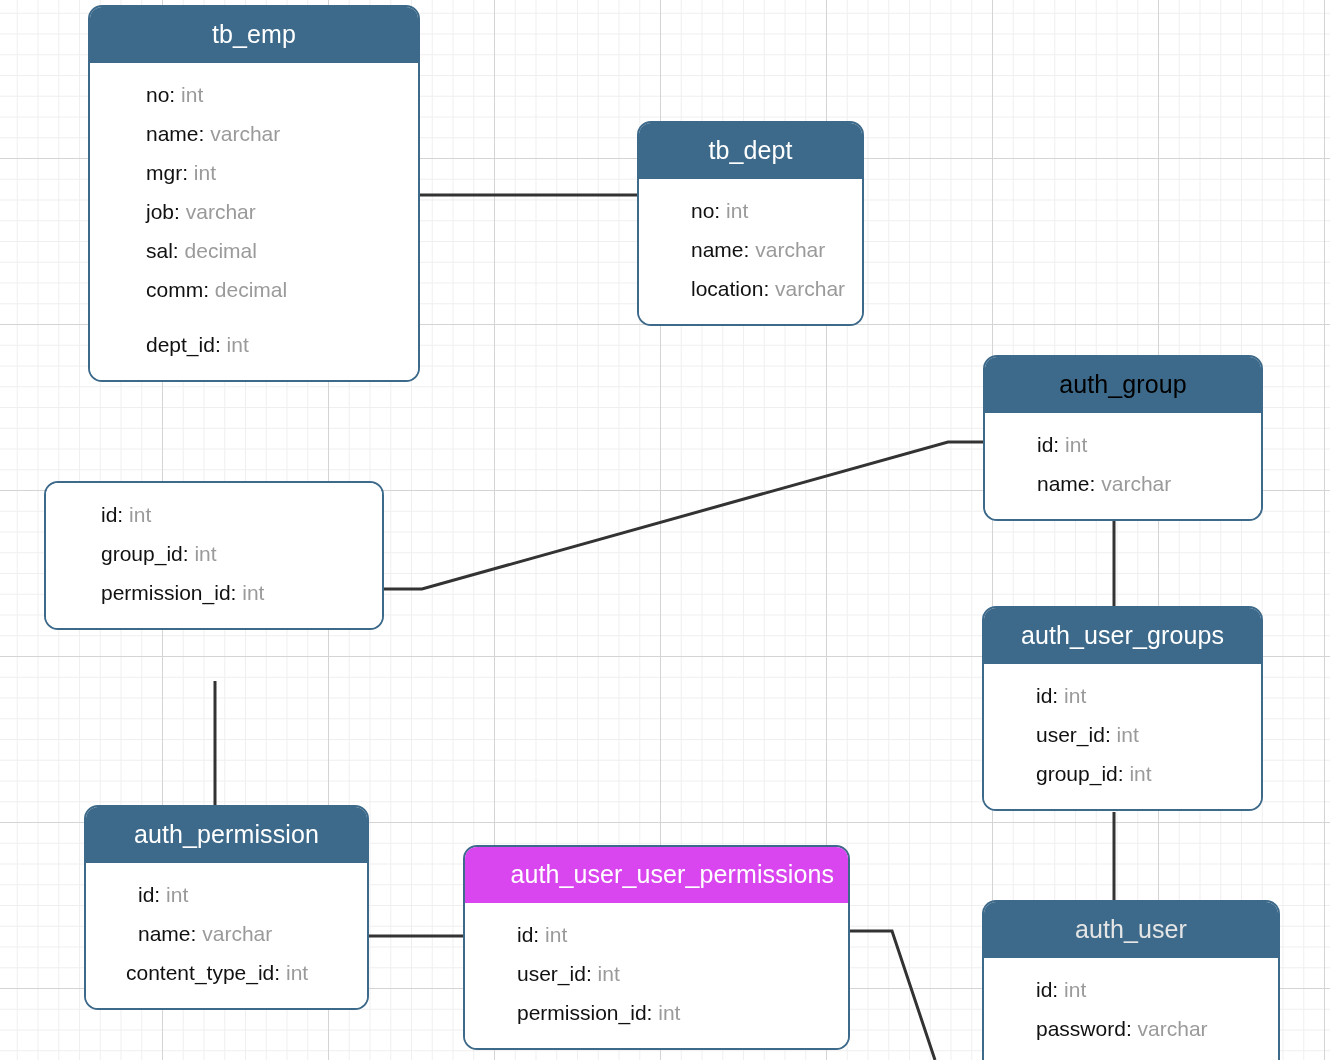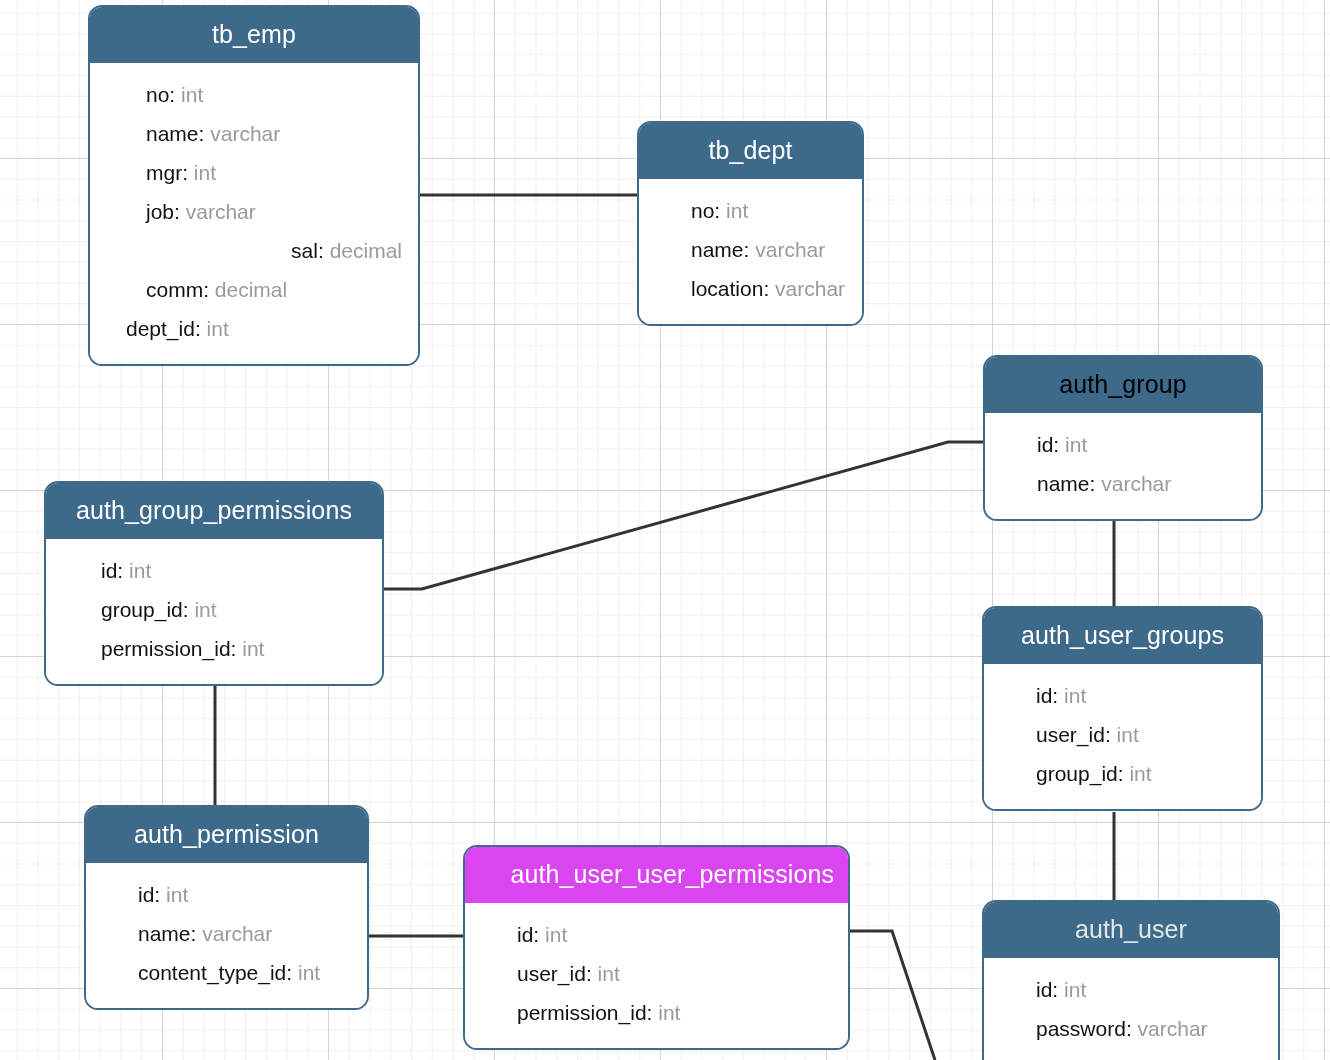--- a/index.html
+++ b/index.html
@@ -82,62 +82,61 @@
       <path d="M 369 936 L 463 936" fill="none" stroke="#333333" stroke-width="3" stroke-linejoin="miter"></path>
       <path d="M 850 931 L 892 931 L 935 1060" fill="none" stroke="#333333" stroke-width="3" stroke-linejoin="miter"></path>
     </svg>
 <div class="entity" style="left: 88px; top: 5px; width: 332px; border-color: rgb(61, 106, 138);">
       <div class="entity-header" style="background: rgb(61, 106, 138); color: rgb(255, 255, 255);">tb_emp</div>
       <div class="entity-body">
         <div class="field" style="padding-left: 56px;"><span class="fname" style="color: rgb(17, 17, 17);">no</span><span style="color: rgb(17, 17, 17);">: </span><span class="ftype" style="color: rgb(154, 154, 154);">int</span></div>
         <div class="field" style="padding-left: 56px;"><span class="fname" style="color: rgb(17, 17, 17);">name</span><span style="color: rgb(17, 17, 17);">: </span><span class="ftype" style="color: rgb(154, 154, 154);">varchar</span></div>
         <div class="field" style="padding-left: 56px;"><span class="fname" style="color: rgb(17, 17, 17);">mgr</span><span style="color: rgb(17, 17, 17);">: </span><span class="ftype" style="color: rgb(154, 154, 154);">int</span></div>
         <div class="field" style="padding-left: 56px;"><span class="fname" style="color: rgb(17, 17, 17);">job</span><span style="color: rgb(17, 17, 17);">: </span><span class="ftype" style="color: rgb(154, 154, 154);">varchar</span></div>
-        <div class="field" style=" text-align: right;"><span class="fname" style="color: rgb(17, 17, 17);">sal</span><span style="color: rgb(17, 17, 17);">: </span><span class="ftype" style="color: rgb(154, 154, 154);">decimal</span></div>
+        <div class="field" style="padding-left: 56px;"><span class="fname" style="color: rgb(17, 17, 17);">sal</span><span style="color: rgb(17, 17, 17);">: </span><span class="ftype" style="color: rgb(154, 154, 154);">decimal</span></div>
         <div class="field" style="padding-left: 56px;"><span class="fname" style="color: rgb(17, 17, 17);">comm</span><span style="color: rgb(17, 17, 17);">: </span><span class="ftype" style="color: rgb(154, 154, 154);">decimal</span></div>
-        <div class="field" style="padding-left: 36px;"><span class="fname" style="color: rgb(17, 17, 17);">dept_id</span><span style="color: rgb(17, 17, 17);">: </span><span class="ftype" style="color: rgb(154, 154, 154);">int</span></div>
+        <div class="field" style="padding-left: 56px; margin-top: 16px;"><span class="fname" style="color: rgb(17, 17, 17);">dept_id</span><span style="color: rgb(17, 17, 17);">: </span><span class="ftype" style="color: rgb(154, 154, 154);">int</span></div>
       </div>
     </div>
     <div class="entity" style="left: 637px; top: 121px; width: 227px; border-color: rgb(61, 106, 138);">
       <div class="entity-header" style="background: rgb(61, 106, 138); color: rgb(255, 255, 255);">tb_dept</div>
       <div class="entity-body">
         <div class="field" style="padding-left: 52px;"><span class="fname" style="color: rgb(17, 17, 17);">no</span><span style="color: rgb(17, 17, 17);">: </span><span class="ftype" style="color: rgb(154, 154, 154);">int</span></div>
         <div class="field" style="padding-left: 52px;"><span class="fname" style="color: rgb(17, 17, 17);">name</span><span style="color: rgb(17, 17, 17);">: </span><span class="ftype" style="color: rgb(154, 154, 154);">varchar</span></div>
         <div class="field" style="padding-left: 52px;"><span class="fname" style="color: rgb(17, 17, 17);">location</span><span style="color: rgb(17, 17, 17);">: </span><span class="ftype" style="color: rgb(154, 154, 154);">varchar</span></div>
       </div>
     </div>
     <div class="entity" style="left: 983px; top: 355px; width: 280px; border-color: rgb(61, 106, 138);">
       <div class="entity-header" style="background: rgb(61, 106, 138); color: #000000;">auth_group</div>
       <div class="entity-body">
         <div class="field" style="padding-left: 52px;"><span class="fname" style="color: rgb(17, 17, 17);">id</span><span style="color: rgb(17, 17, 17);">: </span><span class="ftype" style="color: rgb(154, 154, 154);">int</span></div>
         <div class="field" style="padding-left: 52px;"><span class="fname" style="color: rgb(17, 17, 17);">name</span><span style="color: rgb(17, 17, 17);">: </span><span class="ftype" style="color: rgb(154, 154, 154);">varchar</span></div>
       </div>
     </div>
     <div class="entity" style="left: 44px; top: 481px; width: 340px; border-color: rgb(61, 106, 138);">
-      <div class="entity-header" style="background: rgb(61, 106, 138); color: rgb(255, 255, 255);">auth_group_permissions</div>
       <div class="entity-body">
         <div class="field" style="padding-left: 55px;"><span class="fname" style="color: rgb(17, 17, 17);">id</span><span style="color: rgb(17, 17, 17);">: </span><span class="ftype" style="color: rgb(154, 154, 154);">int</span></div>
         <div class="field" style="padding-left: 55px;"><span class="fname" style="color: rgb(17, 17, 17);">group_id</span><span style="color: rgb(17, 17, 17);">: </span><span class="ftype" style="color: rgb(154, 154, 154);">int</span></div>
         <div class="field" style="padding-left: 55px;"><span class="fname" style="color: rgb(17, 17, 17);">permission_id</span><span style="color: rgb(17, 17, 17);">: </span><span class="ftype" style="color: rgb(154, 154, 154);">int</span></div>
       </div>
     </div>
     <div class="entity" style="left: 982px; top: 606px; width: 281px; border-color: rgb(61, 106, 138);">
       <div class="entity-header" style="background: rgb(61, 106, 138); color: rgb(255, 255, 255);">auth_user_groups</div>
       <div class="entity-body">
         <div class="field" style="padding-left: 52px;"><span class="fname" style="color: rgb(17, 17, 17);">id</span><span style="color: rgb(17, 17, 17);">: </span><span class="ftype" style="color: rgb(154, 154, 154);">int</span></div>
         <div class="field" style="padding-left: 52px;"><span class="fname" style="color: rgb(17, 17, 17);">user_id</span><span style="color: rgb(17, 17, 17);">: </span><span class="ftype" style="color: rgb(154, 154, 154);">int</span></div>
         <div class="field" style="padding-left: 52px;"><span class="fname" style="color: rgb(17, 17, 17);">group_id</span><span style="color: rgb(17, 17, 17);">: </span><span class="ftype" style="color: rgb(154, 154, 154);">int</span></div>
       </div>
     </div>
     <div class="entity" style="left: 84px; top: 805px; width: 285px; border-color: rgb(61, 106, 138);">
       <div class="entity-header" style="background: rgb(61, 106, 138); color: rgb(255, 255, 255);">auth_permission</div>
       <div class="entity-body">
         <div class="field" style="padding-left: 52px;"><span class="fname" style="color: rgb(17, 17, 17);">id</span><span style="color: rgb(17, 17, 17);">: </span><span class="ftype" style="color: rgb(154, 154, 154);">int</span></div>
         <div class="field" style="padding-left: 52px;"><span class="fname" style="color: rgb(17, 17, 17);">name</span><span style="color: rgb(17, 17, 17);">: </span><span class="ftype" style="color: rgb(154, 154, 154);">varchar</span></div>
-        <div class="field" style="padding-left: 52px;"><span class="fname" style="color: rgb(17, 17, 17);">content_type_id</span><span style="color: rgb(17, 17, 17);">: </span><span class="ftype" style="color: rgb(154, 154, 154);">int</span></div>
+        <div class="field" style="padding-left: 40px;"><span class="fname" style="color: rgb(17, 17, 17);">content_type_id</span><span style="color: rgb(17, 17, 17);">: </span><span class="ftype" style="color: rgb(154, 154, 154);">int</span></div>
       </div>
     </div>
     <div class="entity" style="left: 463px; top: 845px; width: 387px; border-color: rgb(61, 106, 138);">
       <div class="entity-header" style="background: #d946ef; color: rgb(255, 255, 255); text-align: right;">auth_user_user_permissions</div>
       <div class="entity-body">
         <div class="field" style="padding-left: 52px;"><span class="fname" style="color: rgb(17, 17, 17);">id</span><span style="color: rgb(17, 17, 17);">: </span><span class="ftype" style="color: rgb(154, 154, 154);">int</span></div>
         <div class="field" style="padding-left: 52px;"><span class="fname" style="color: rgb(17, 17, 17);">user_id</span><span style="color: rgb(17, 17, 17);">: </span><span class="ftype" style="color: rgb(154, 154, 154);">int</span></div>
         <div class="field" style="padding-left: 52px;"><span class="fname" style="color: rgb(17, 17, 17);">permission_id</span><span style="color: rgb(17, 17, 17);">: </span><span class="ftype" style="color: rgb(154, 154, 154);">int</span></div>
       </div>
     </div>

